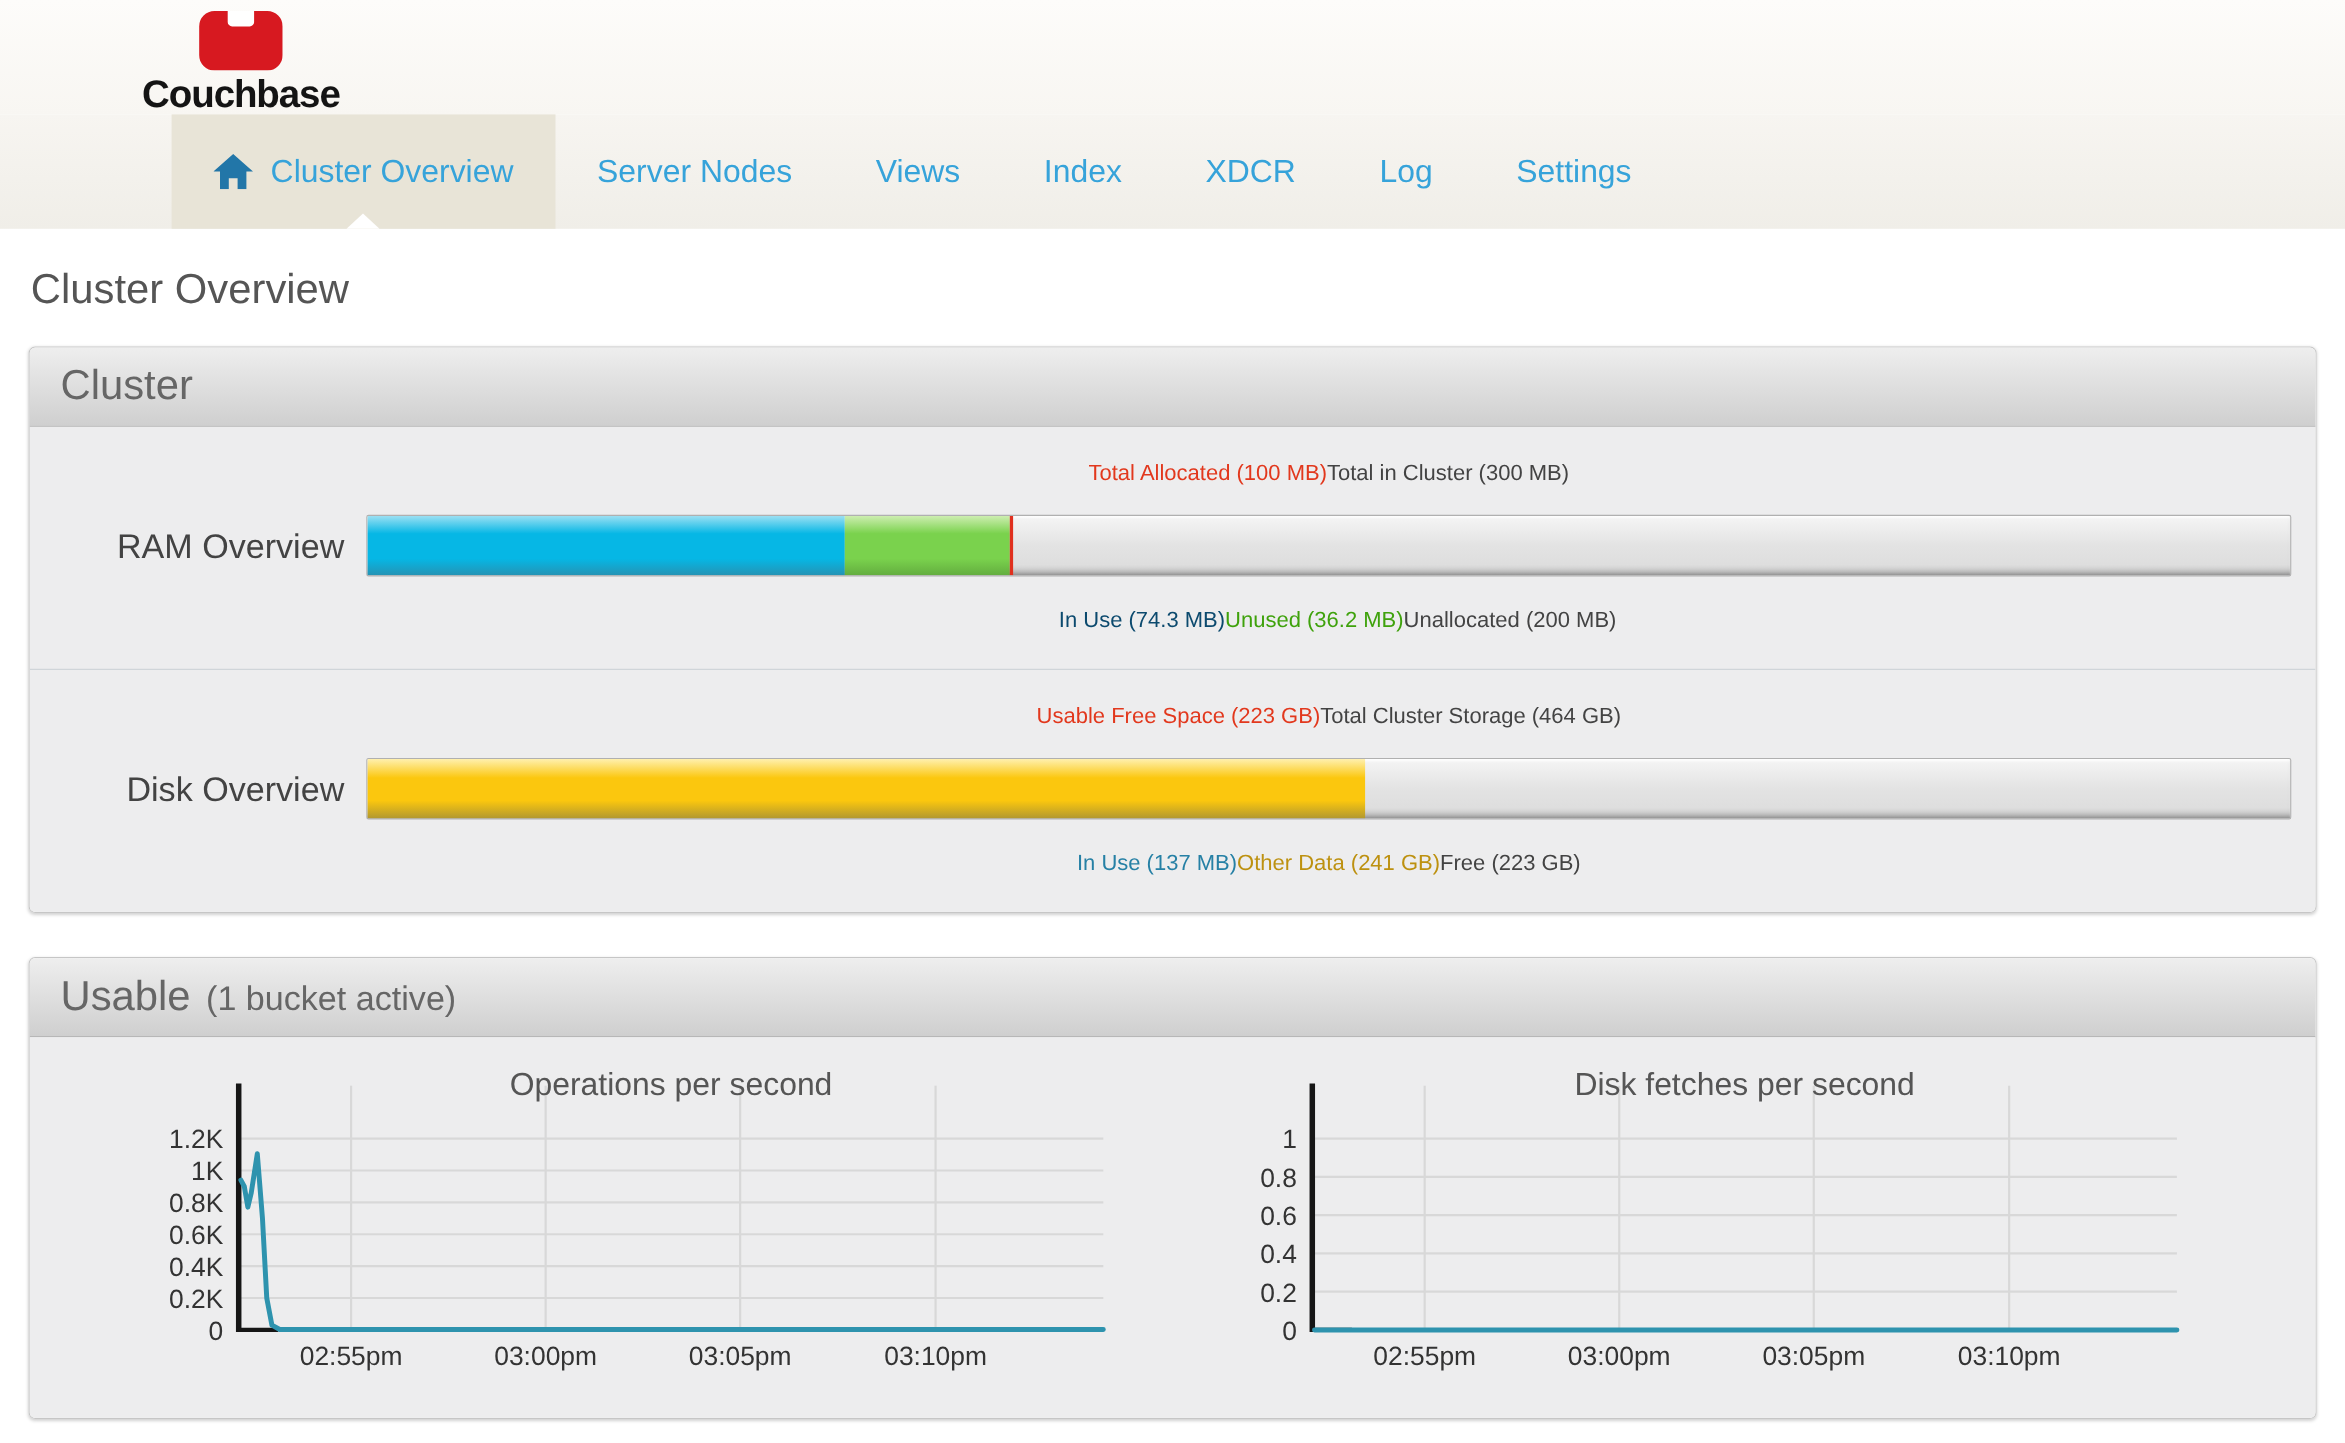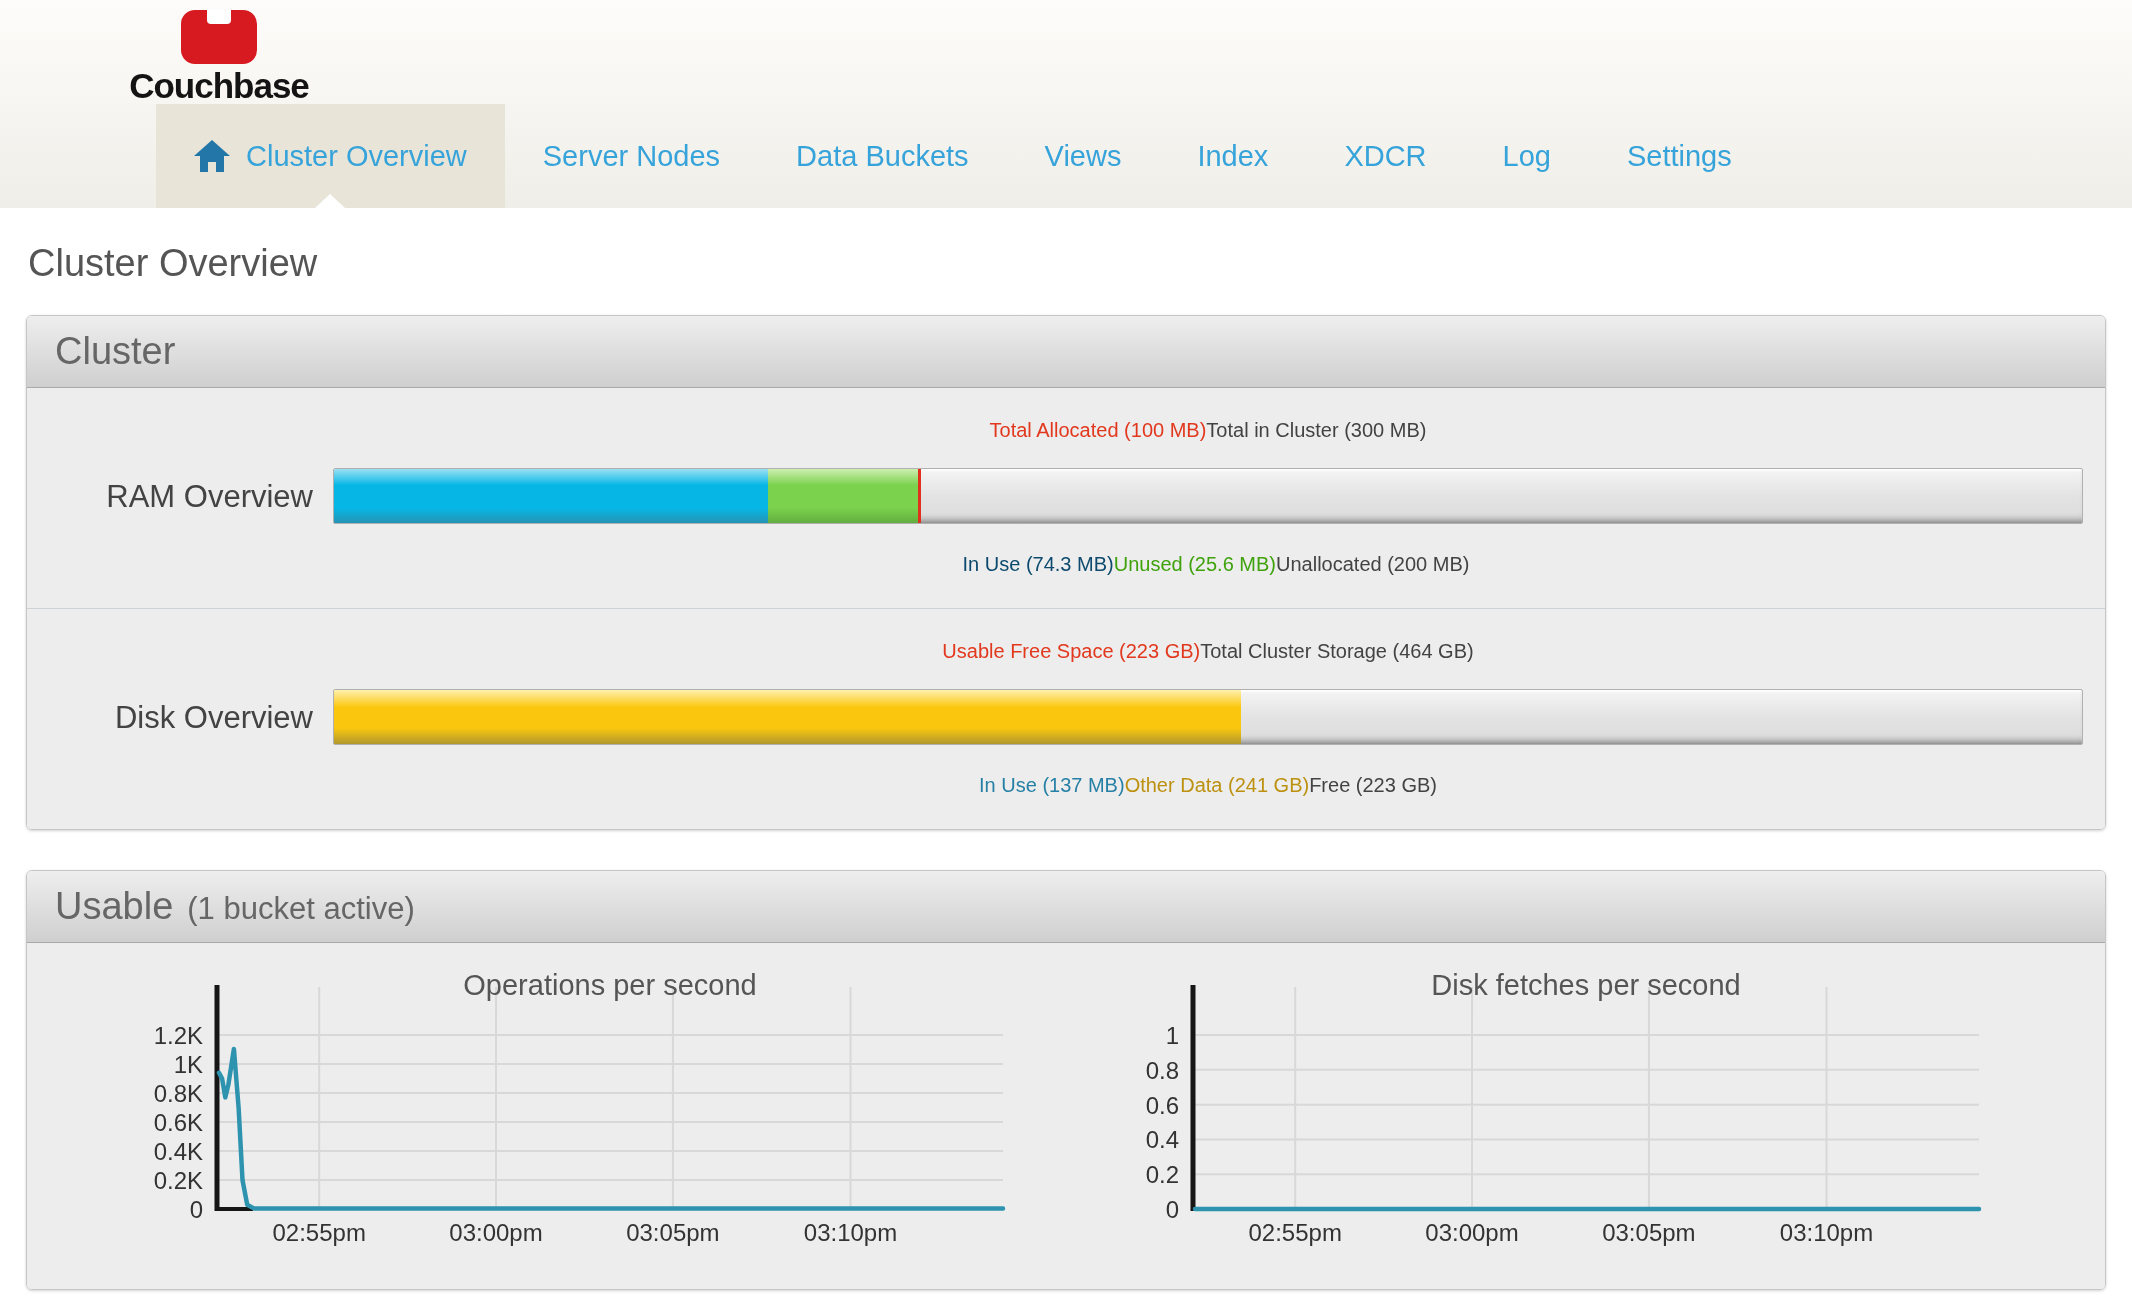--- a/index.html
+++ b/index.html
@@ -87,23 +87,20 @@
       <svg width="36" height="32" viewBox="0 0 36 32">
         <path fill="#2276a8" d="M18 0 L36 16 h-6 v16 H22 v-10 h-8 v10 H6 V16 H0 z"></path>
       </svg>
     </span>
     <span>Cluster Overview</span>
   </div>
   <div class="nav-item">
       <span>Server Nodes</span>
     </div>
   <div class="nav-item">
-      <span>Data Buckets</span>
-    </div>
-  <div class="nav-item">
       <span>Views</span>
     </div>
   <div class="nav-item">
       <span>Index</span>
     </div>
   <div class="nav-item">
       <span>XDCR</span>
     </div>
   <div class="nav-item">
       <span>Log</span>
@@ -128,21 +125,21 @@
           <span style="color: rgb(226, 56, 29);">Total Allocated (100 MB)</span>
           <span style="color: rgb(67, 67, 67);">Total in Cluster (300 MB)</span>
         </div>
         <div class="bar">
           <div class="bar-seg seg-blue" style="width: 24.8%;"></div>
           <div class="bar-seg seg-green" style="width: 8.6%;"></div>
           <div class="bar-marker" style="left: 33.4%;"></div>
         </div>
         <div class="caption-row bottom">
           <span style="color: #0c4a6e; margin-left: 16px;">In Use (74.3 MB)</span>
-          <span style="color: rgb(63, 162, 12);">Unused (25.6 MB)</span>
+          <span style="color: rgb(63, 162, 12);">Unused (36.2 MB)</span>
           <span style="color: rgb(67, 67, 67);">Unallocated (200 MB)</span>
         </div>
       </div>
     </div>
 
     <div class="resource-row">
       <div class="row-label">Disk Overview</div>
       <div class="row-content">
         <div class="caption-row top">
           <span style="color: rgb(226, 56, 29);">Usable Free Space (223 GB)</span>

